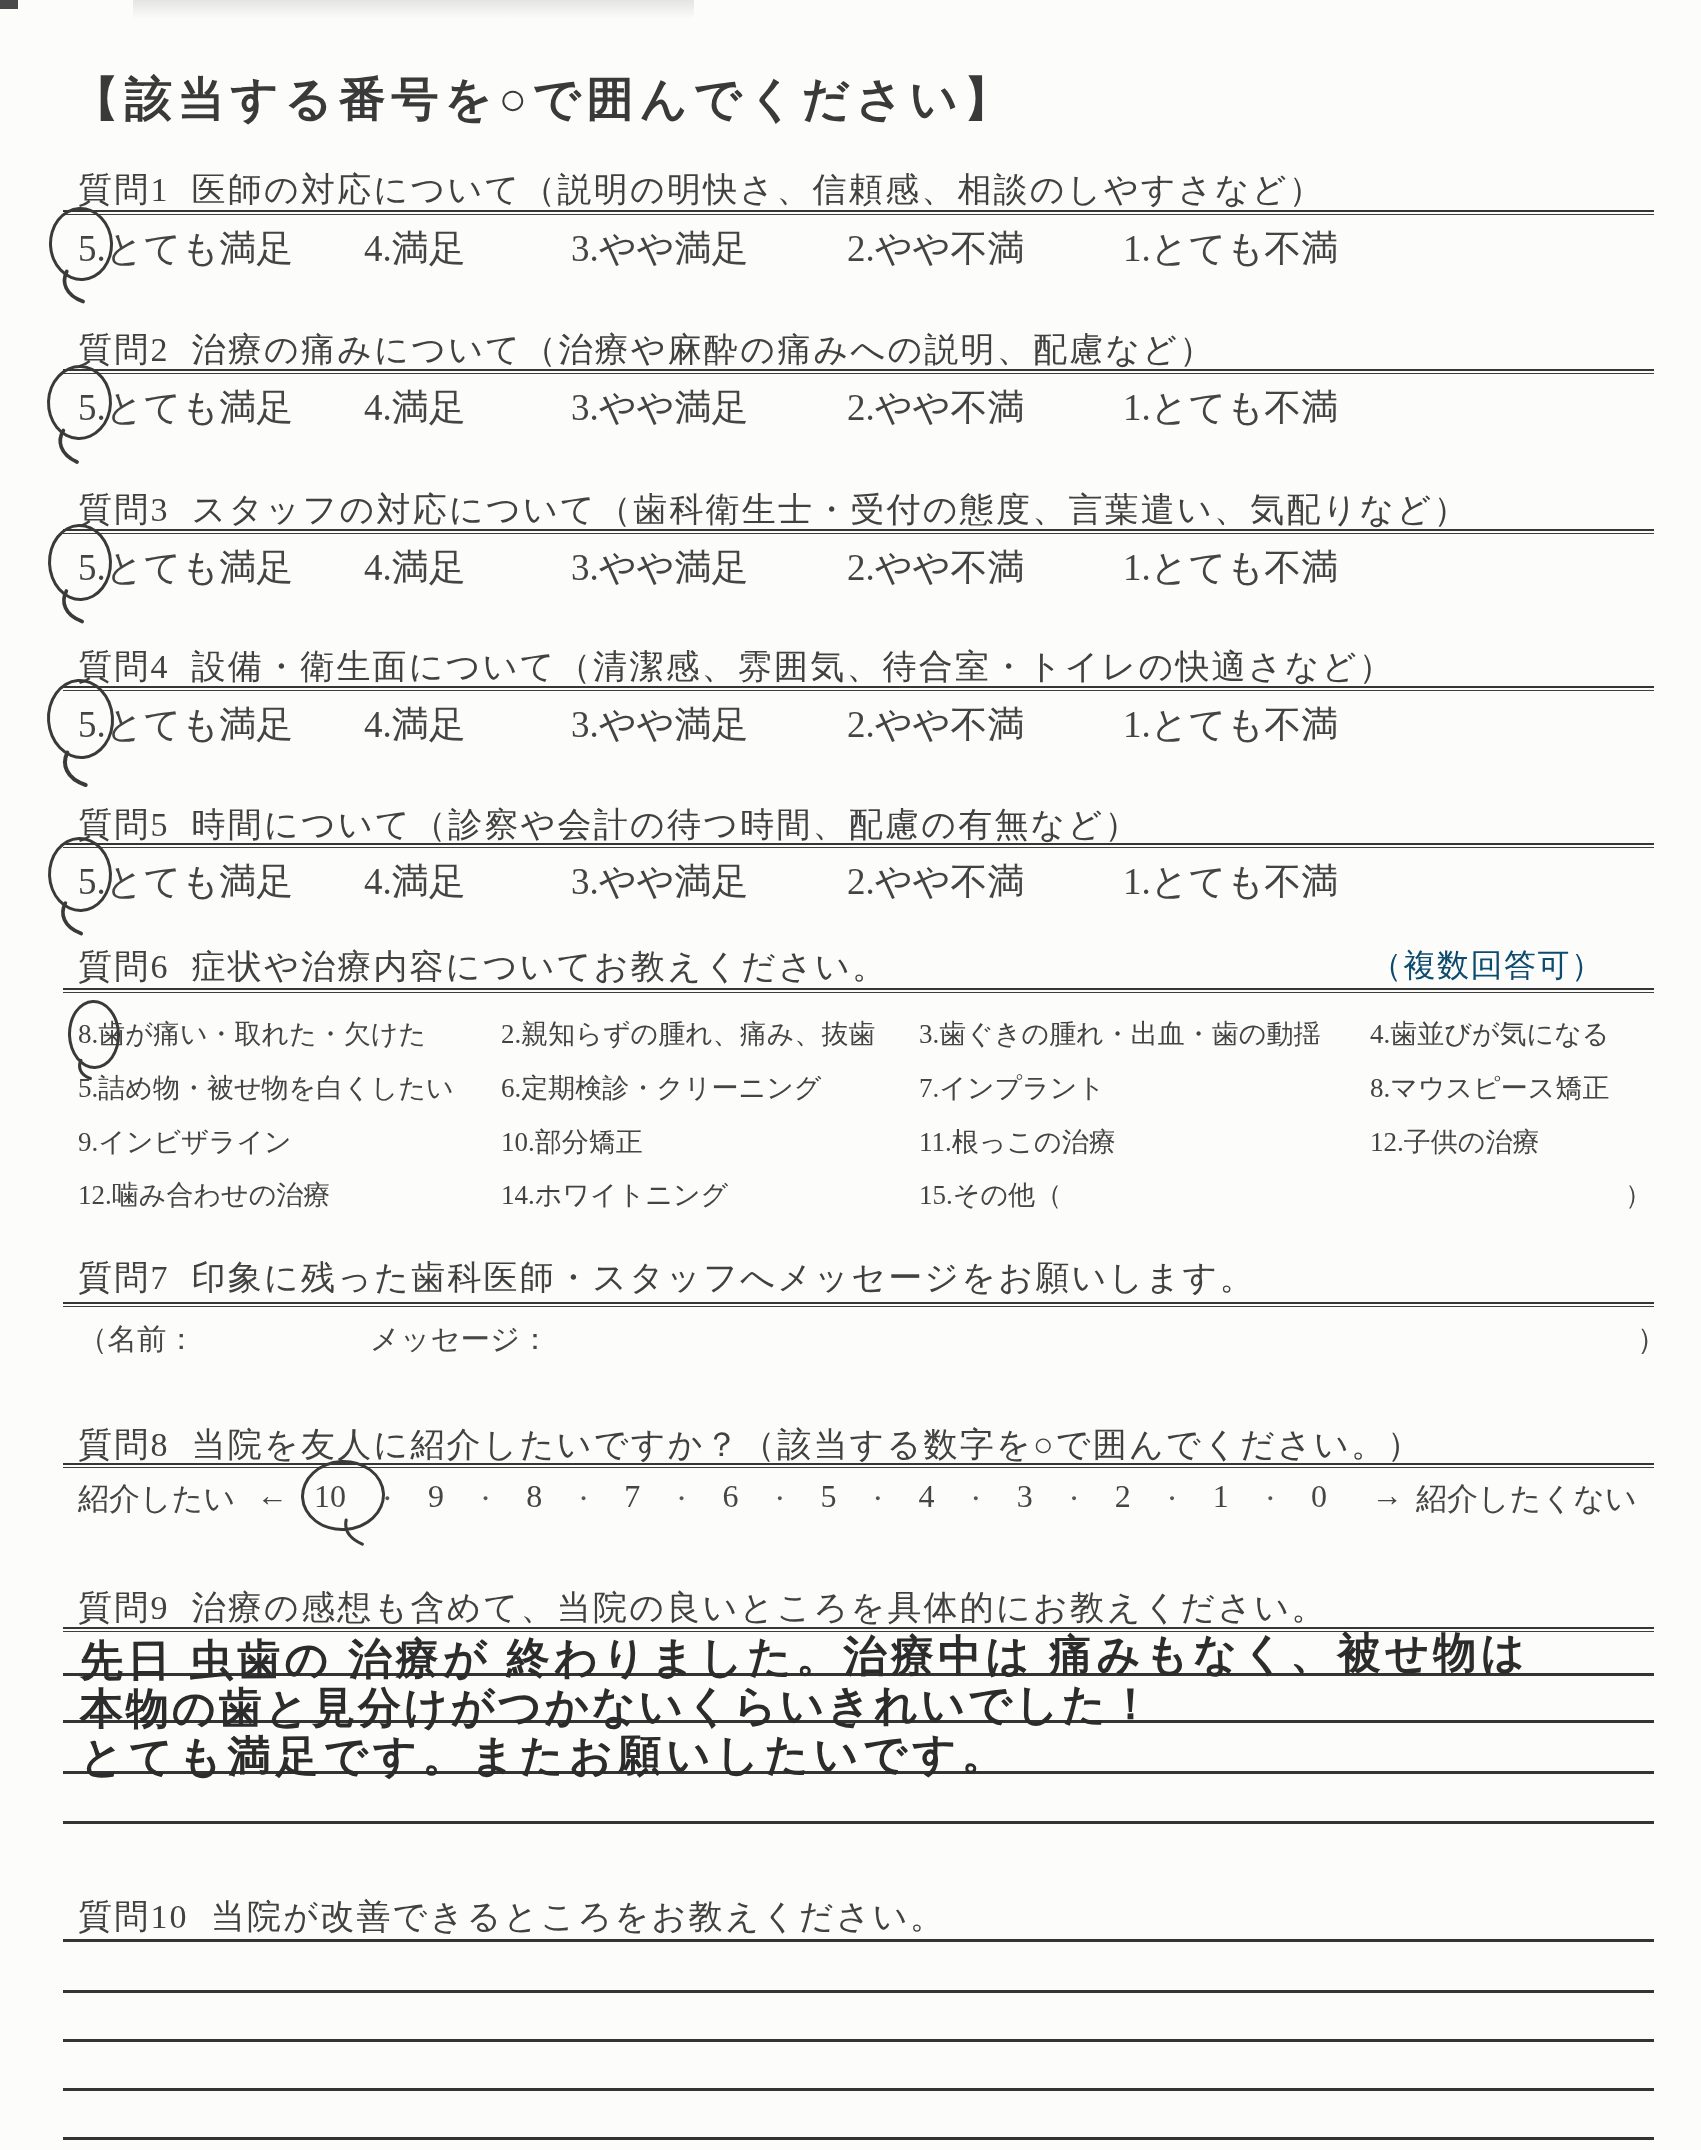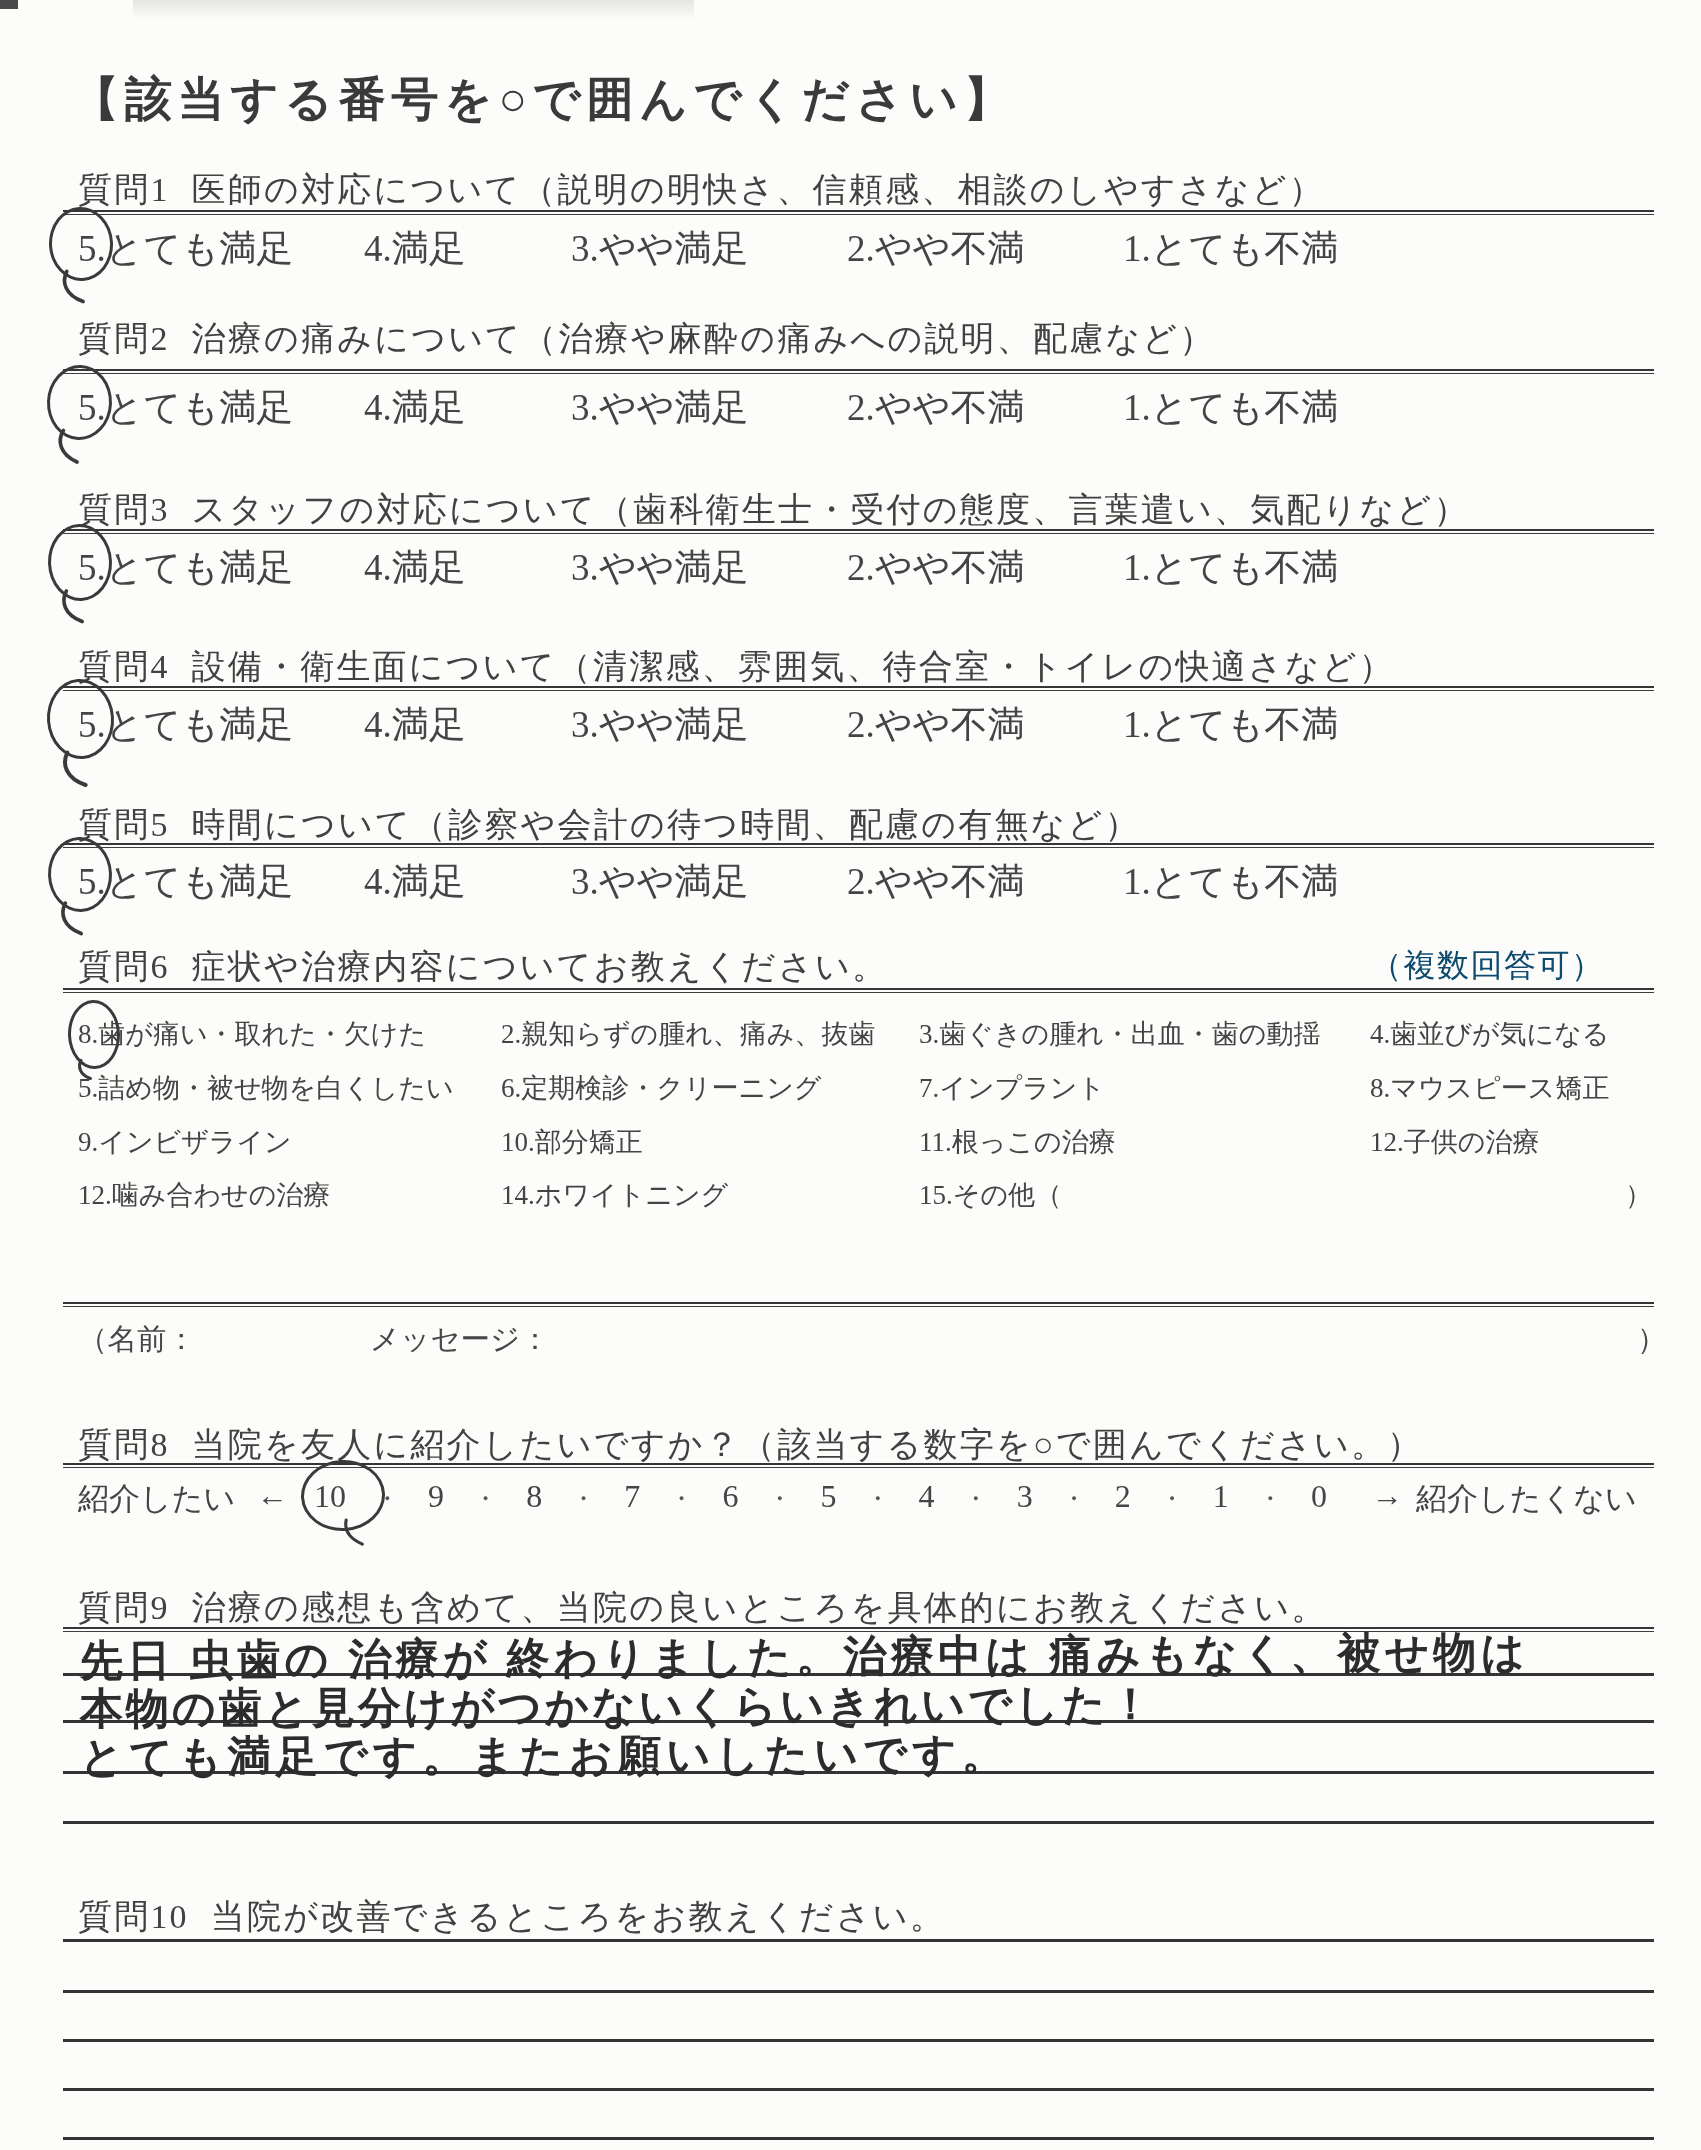--- a/index.html
+++ b/index.html
@@ -70,21 +70,21 @@
     <span class="opt" style="left:493px">3.やや満足</span>
     <span class="opt" style="left:769px">2.やや不満</span>
     <span class="opt" style="left:1045px">1.とても不満</span>
   </div>
   <div class="circle" style="left:49px; top:207px; width:58px; height:68px; transform:rotate(-3deg)">
     <svg class="tail" style="left:5.9px; top:59px" width="29.5" height="37" viewBox="0 0 40 50">
       <path d="M10 2 C2 16 6 34 30 44" stroke="#3a3a3a" stroke-width="5" fill="none" stroke-linecap="round"></path>
     </svg>
   </div>
 
-  <div class="q-head" style="top:316px">
+  <div class="q-head" style="top:327px">
     <span class="q-no">質問2</span><span>治療の痛みについて（治療や麻酔の痛みへの説明、配慮など）</span>
   </div>
   <div class="sep" style="top:369px"></div>
   <div class="scale-row" style="top:383px">
     <span class="opt" style="left:0">5.とても満足</span>
     <span class="opt" style="left:286px">4.満足</span>
     <span class="opt" style="left:493px">3.やや満足</span>
     <span class="opt" style="left:769px">2.やや不満</span>
     <span class="opt" style="left:1045px">1.とても不満</span>
   </div>
@@ -167,20 +167,23 @@
     <span class="opt6" style="left:423px; top:161px">14.ホワイトニング</span>
     <span class="opt6" style="left:841px; top:161px">15.その他（</span>
     <span class="opt6" style="left:1547px; top:161px">）</span>
   </div>
   <div class="circle" style="left:68px; top:1000px; width:46px; height:63px; transform:rotate(-2deg)">
     <svg class="tail" style="left:4.4px; top:56px" width="19" height="22" viewBox="0 0 40 50">
       <path d="M10 2 C2 16 6 34 30 44" stroke="#3a3a3a" stroke-width="7" fill="none" stroke-linecap="round"></path>
     </svg>
   </div>
 
+  <div class="q-head" style="top:1255px">
+    <span class="q-no">質問7</span><span>印象に残った歯科医師・スタッフへメッセージをお願いします。</span>
+  </div>
   <div class="sep" style="top:1302px"></div>
   <div class="q7-row" style="top:1320px; height:44px">
     <span style="left:0">（名前：</span>
     <span style="left:292px">メッセージ：</span>
     <span style="left:1559px">）</span>
   </div>
 
   <div class="q-head" style="top:1422px">
     <span class="q-no">質問8</span><span>当院を友人に紹介したいですか？（該当する数字を○で囲んでください。）</span>
   </div>

